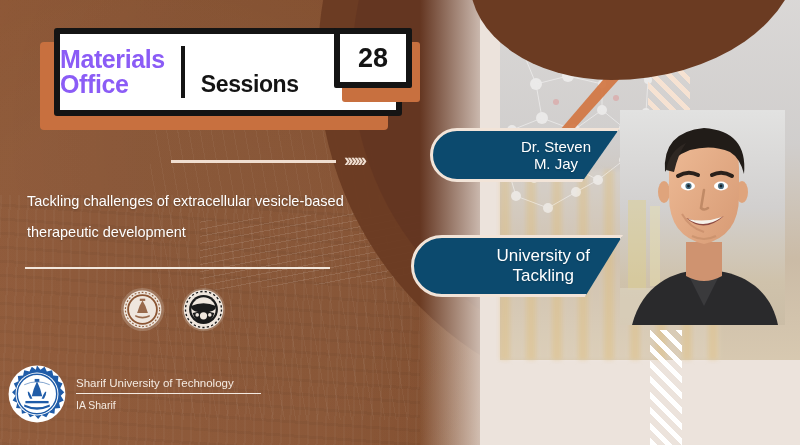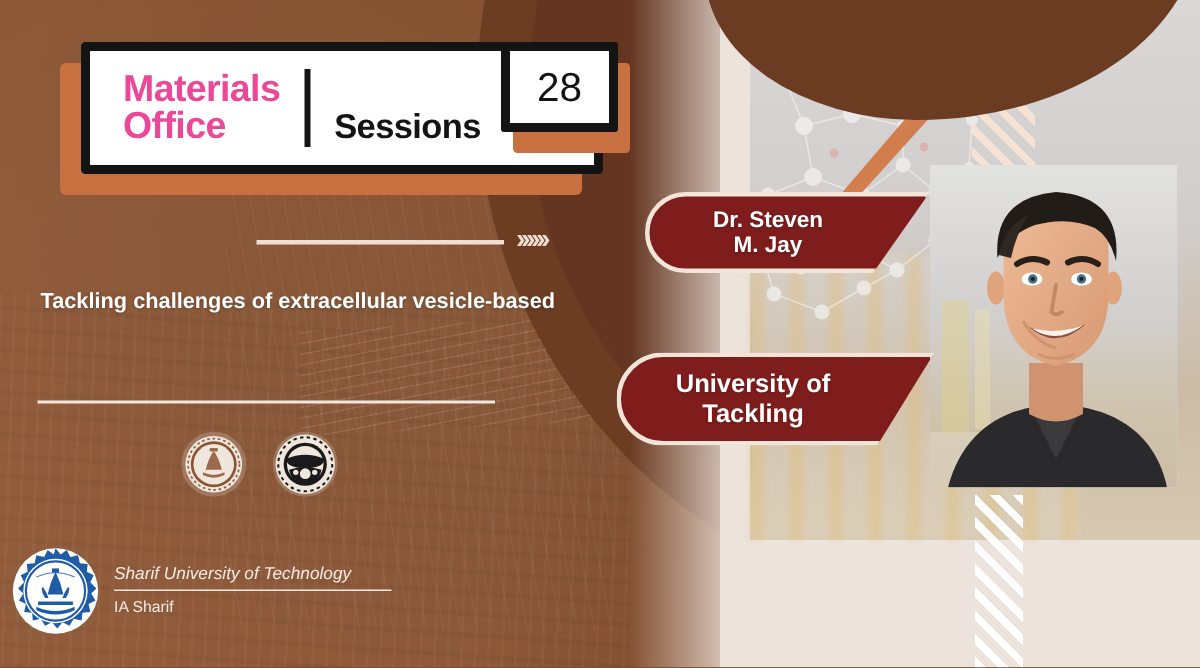--- a/index.html
+++ b/index.html
@@ -118,77 +118,77 @@
   .hdr-shadow {
     position:absolute; left:0; top:14px; width:348px; height:88px;
     background:#c8703f; border-radius:4px;
   }
   .hdr-frame {
     position:absolute; left:14px; top:0; width:348px; height:88px;
     border:6px solid #141414; border-radius:3px; background:#ffffff;
     display:flex; align-items:center;
   }
   .hdr-left {
-    font-weight:bold; font-size:25px; line-height:1.02; color:#ec4899;
-    padding-left:22px; letter-spacing:-.4px;
+    font-weight:bold; font-size:25px; line-height:1.02; color:#8b5cf6;
+    letter-spacing:-.4px;
   }
   .hdr-div { width:4px; height:52px; background:#141414; margin:0 16px; }
   .hdr-right {
     font-weight:bold; font-size:23px; color:#141414; letter-spacing:-.4px;margin-top:24px;
   }
   
   .badge28-shadow {
     position:absolute; left:302px; top:14px; width:78px; height:60px;
     background:#c8703f; border-radius:3px;
   }
   .badge28 {
     position:absolute; left:294px; top:0px; width:78px; height:60px;
     border:6px solid #141414; background:#ffffff; border-radius:2px;
     display:flex; align-items:center; justify-content:center;
   }
-  .badge28 span { font-weight:normal; font-size:27px; color:#141414; }
+  .badge28 span { font-weight:bold; font-size:27px; color:#141414; }
   .badge28-stem {
     position:absolute; left:324px; top:58px; width:12px; height:30px;
     background:#c8703f; border-left:4px solid #141414; border-right:4px solid #141414;
   }
 
   
   .rule {
     position:absolute; left:171px; top:160px; width:165px; height:3px;
     background:#f0ded0;
   }
   .chevrons {
     position:absolute; left:344px; top:150px;
     display:flex; gap:1px; color:#f0ded0;
     font-size:19px; font-weight:bold; line-height:1;
     letter-spacing:-3px; text-shadow:0 0 1px rgba(0,0,0,.15);
   }
 
   
   .talk-title {
     position:absolute; left:27px; top:186px; width:390px;
-    color:#ffffff; font-weight:bold; font-size:14.5px; line-height:2.15;
+    color:#ffffff; font-weight:normal; font-size:14.5px; line-height:2.15;
     text-shadow:0 1px 2px rgba(0,0,0,.25);
   }
 
   
   .divider {
     position:absolute; left:25px; top:267px; width:305px; height:2px;
     background:#f3e7dc;
   }
 
   
   .emblems { position:absolute; left:120px; top:287px; display:flex; gap:16px; }
   .emblem { width:45px; height:45px; }
 
   
   .nbadge {
-    position:absolute; display:flex; align-items:center; justify-content:center;
-    color:#ffffff; font-weight:bold; text-align:center; line-height:1.15;
-    background:#7f1d1d;
+    position:absolute; display:flex; align-items:center; justify-content:flex-end;
+    color:#ffffff; font-weight:normal; text-align:center; line-height:1.15;
+    background:#0c4a6e;
     border:3px solid #f2e4d8;
     text-shadow:0 1px 2px rgba(0,0,0,.2);
   }
   .nbadge-name {
     left:430px; top:128px; width:190px; height:54px;
     font-size:15px;
     border-radius:27px 0 0 27px;
     clip-path:polygon(0 0, 100% 0, 80% 100%, 0 100%);
     padding-right:26px;
   }
@@ -197,21 +197,21 @@
     font-size:17px;
     border-radius:31px 0 0 31px;
     clip-path:polygon(0 0, 100% 0, 82% 100%, 0 100%);
     padding-right:30px;
   }
 
   
   .footer { position:absolute; left:8px; top:365px; display:flex; align-items:center; }
   .footer-logo { width:58px; height:58px; flex:0 0 58px; }
   .footer-txt { margin-left:10px; color:#f4eae1; }
-  .footer-l1 { font-size:11.5px; padding-bottom:4px;font-style:italic; }
+  .footer-l1 { font-size:11.5px; padding-bottom:4px; }
   .footer-rule { width:185px; height:1.5px; background:#f4eae1; }
   .footer-l2 { font-size:10.5px; padding-top:5px; }
 </style>
 </head>
 <body>
 
 <div id="poster">
 
   <div class="bg-base"></div>
   <div class="bg-texture"></div>
@@ -343,20 +343,21 @@
     <div class="badge28">
       <span>28</span>
     </div>
   </div>
 
   <div class="rule"></div>
   <div class="chevrons">››››››</div>
 
   <div class="talk-title">
     <div>Tackling challenges of extracellular vesicle-based</div>
+    <div>therapeutic development</div>
   </div>
 
   <div class="divider"></div>
 
   <div class="emblems">
     <svg class="emblem" viewBox="0 0 100 100">
       <g fill="#efe6dd">
         <circle cx="50" cy="50" r="48" opacity="0.22"></circle>
         <circle cx="50" cy="50" r="42"></circle>
       </g>

